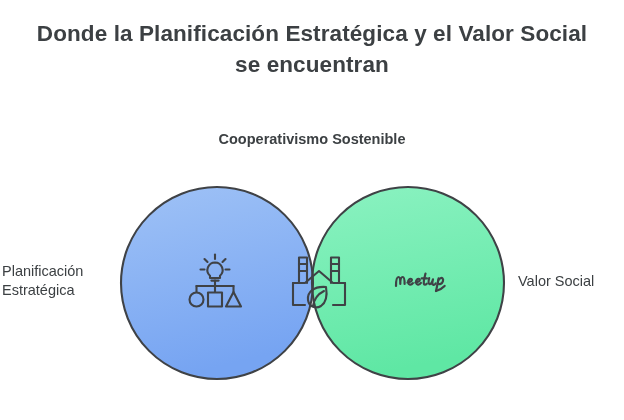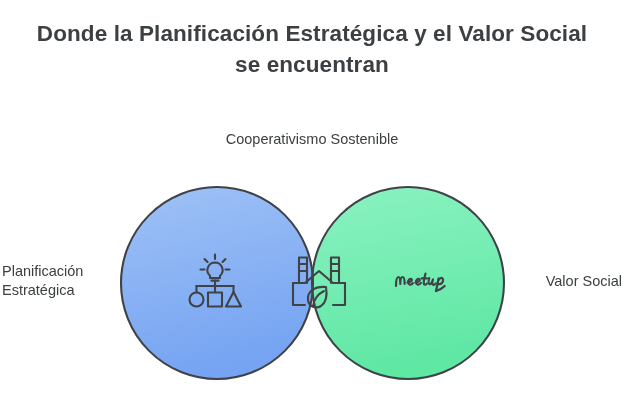--- a/index.html
+++ b/index.html
@@ -61,31 +61,32 @@
     color: #3c4043;
     font-size: 14.5px;
     line-height: 19px;
     white-space: pre-line;
   }
   .label-top {
     left: 152px;
     top: 130px;
     width: 320px;
     text-align: center;
+    font-weight: bold;
   }
   .label-left {
     left: 2px;
     top: 262px;
     width: 112px;
   }
   .label-right {
     left: 518px;
     top: 272px;
     width: 104px;
-    text-align: right;
+    text-align: left;
   }
 
   
   .icon-box {
     position: absolute;
   }
   .icon-left   { left: 186px; top: 253px; width: 58px;  height: 56px; }
   .icon-center { left: 288px; top: 249px; width: 62px;  height: 62px; }
   .icon-right  { left: 393px; top: 266px; width: 68px;  height: 30px; }
 

